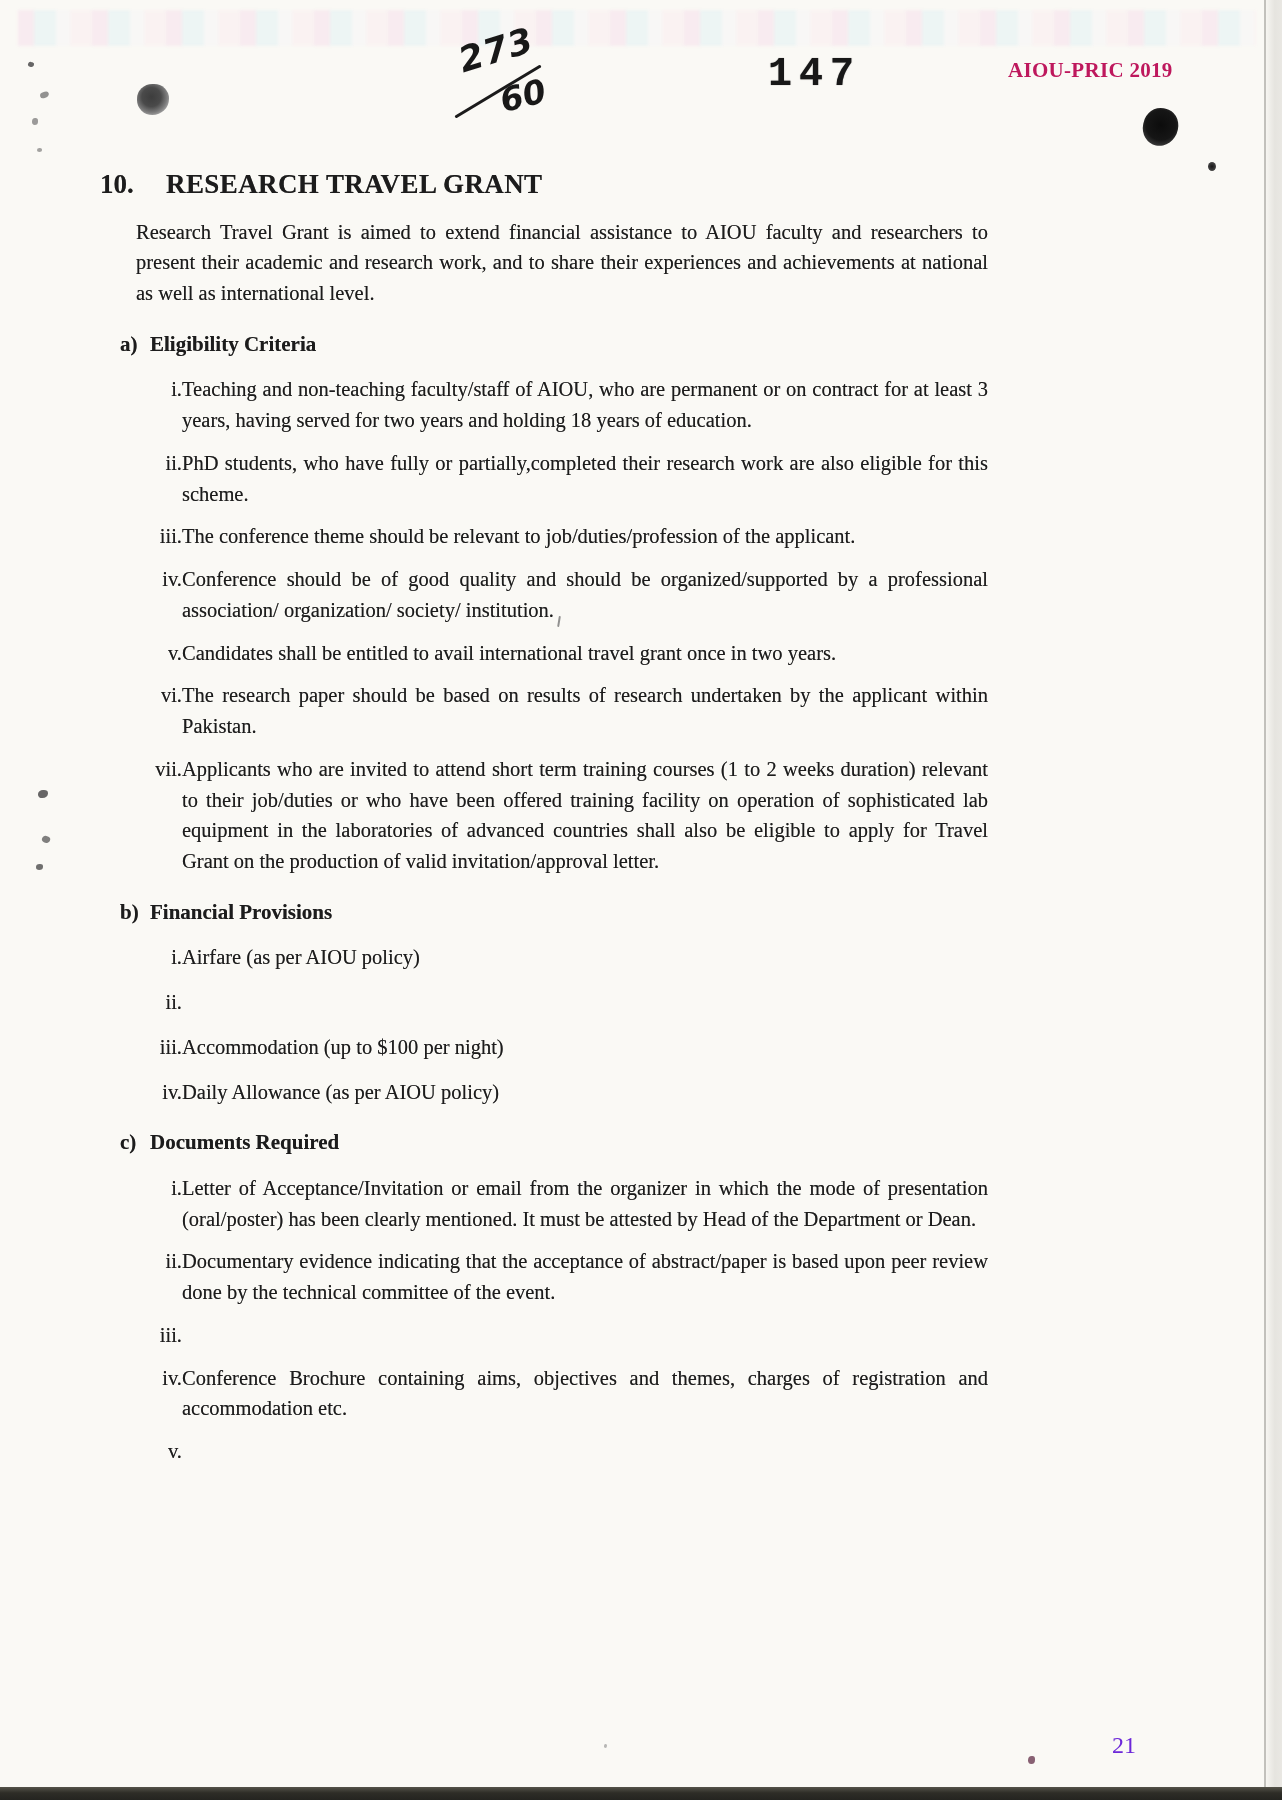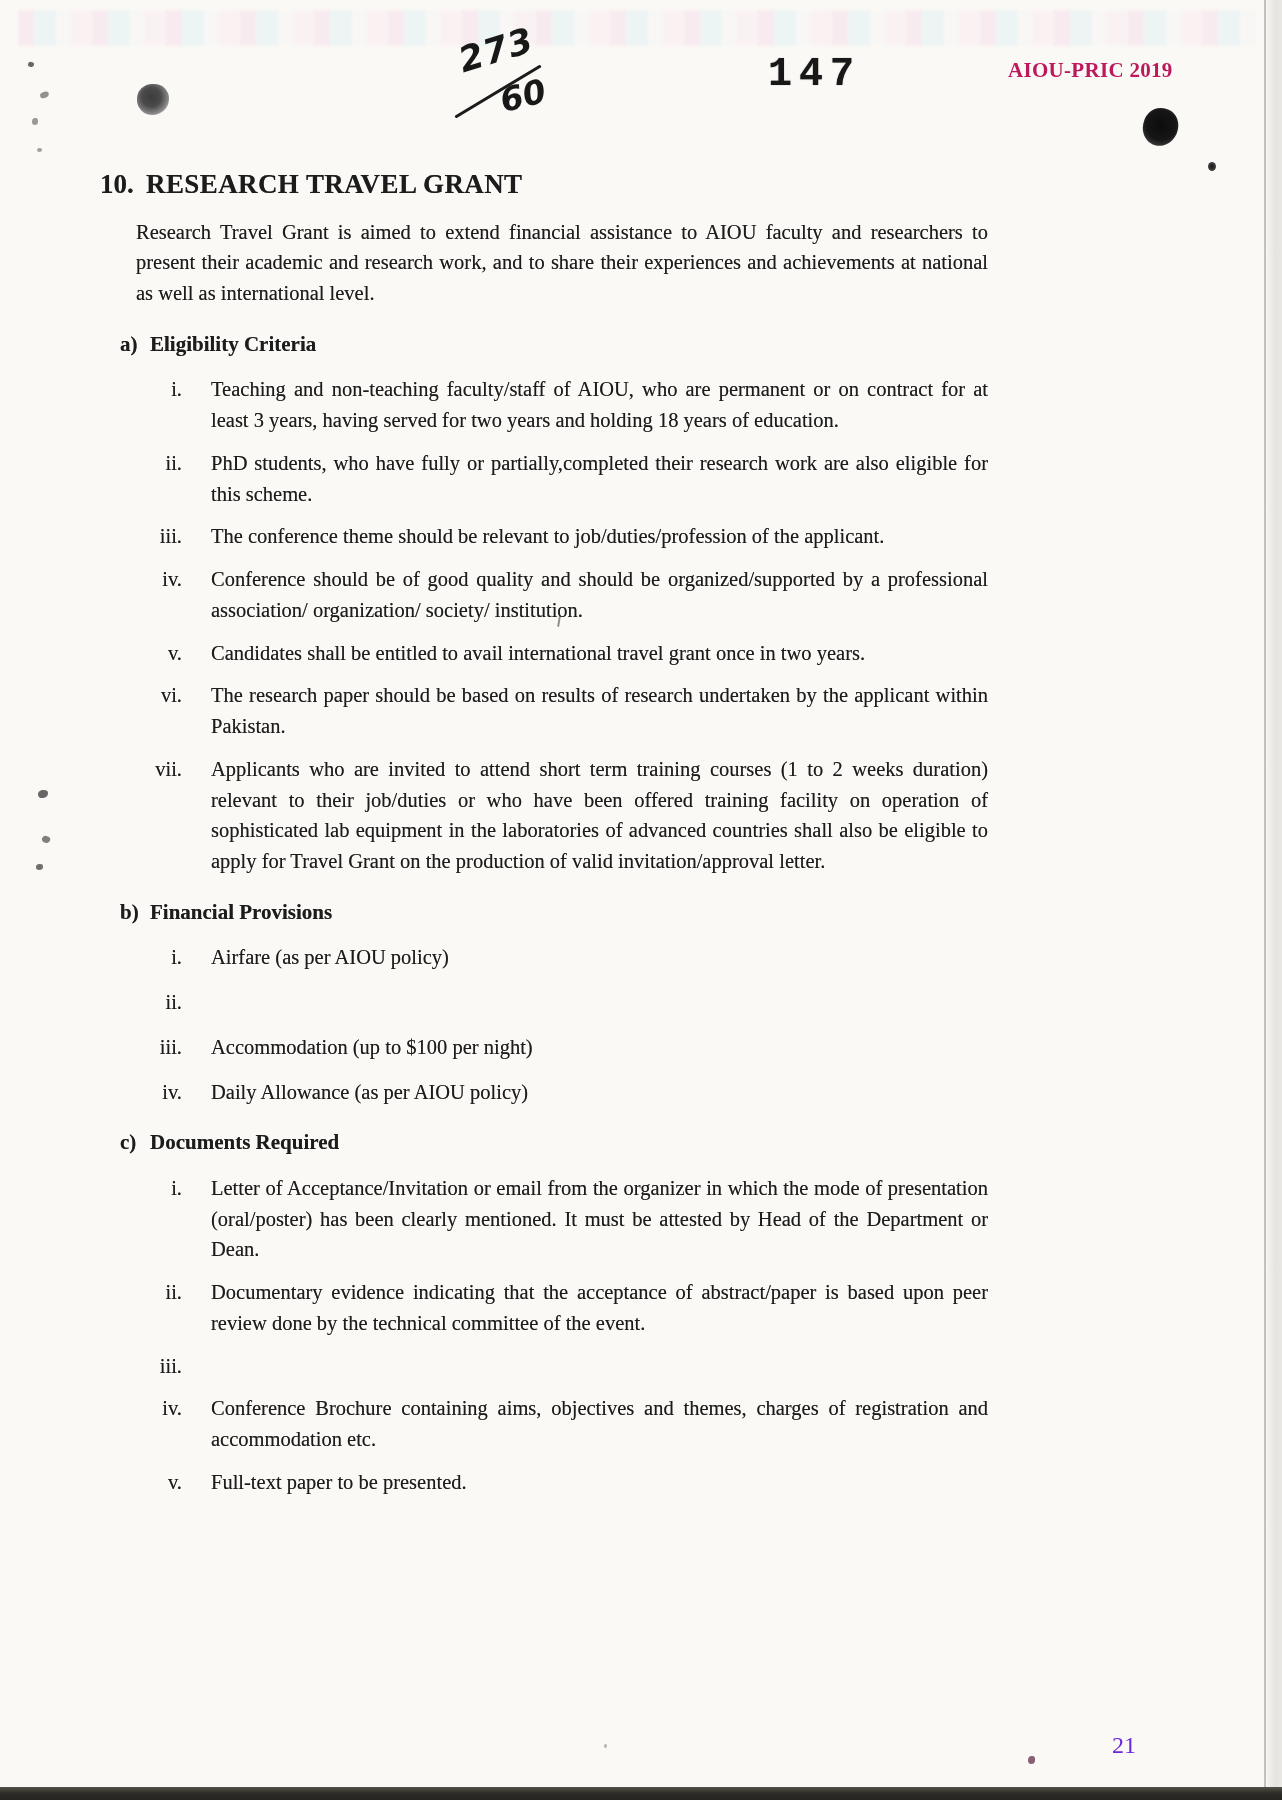--- a/index.html
+++ b/index.html
@@ -82,29 +82,29 @@
     font-size:21px;font-weight:bold;letter-spacing:.3px;color:#be185d;
   }
   
   .content{
     position:absolute;left:100px;top:164px;width:888px;
     font-size:20.5px;line-height:1.5;
     text-shadow:0 0 .4px rgba(25,25,25,.55);
   }
   .doc-title{display:flex;align-items:flex-start;font-weight:bold;font-size:27px;margin-bottom:12px;}
   .doc-title .t-num{width:46px;}
-  .doc-title .t-text{letter-spacing:.4px;}
+  .doc-title .t-text{letter-spacing:.4px;margin-left:20px;}
   .intro{margin:0 0 16px 36px;text-align:justify;}
   .sub{margin-left:20px;}
   .sub-header{display:flex;font-weight:bold;font-size:21px;margin:20px 0 14px 0;}
   .sub-header .s-label{width:30px;}
   .items{}
   .item{display:flex;margin-bottom:12px;}
   .item .roman{width:62px;text-align:right;flex:0 0 62px;}
-  .item .itext{flex:1;margin-left:29px;text-align:justify;}
+  .item .itext{flex:1;text-align:justify;}
   .fin .item{margin-bottom:14px;}
   .page-number{position:absolute;left:1112px;top:1732px;font-size:24px;color:#6d28d9;}
 </style>
 </head>
 <body>
 
 <div class="noise-band"></div>
 <div class="ink-blob blob-left"></div>
 <div class="ink-blob blob-right"></div>
 <div class="dot-small"></div>
@@ -213,21 +213,20 @@
       </div>
       <div class="item">
         <span class="roman">iii.</span>
       </div>
       <div class="item">
         <span class="roman">iv.</span>
         <span class="itext">Conference Brochure containing aims, objectives and themes, charges of registration and accommodation etc.</span>
       </div>
       <div class="item">
         <span class="roman">v.</span>
-        <span class="itext">Full-text paper to be presented.</span>
       </div>
     </div>
   </div>
 
 </div>
 
 <div class="page-number">21</div>
 
 <div class="right-edge-shade"></div>
 <div class="right-edge-line"></div>

